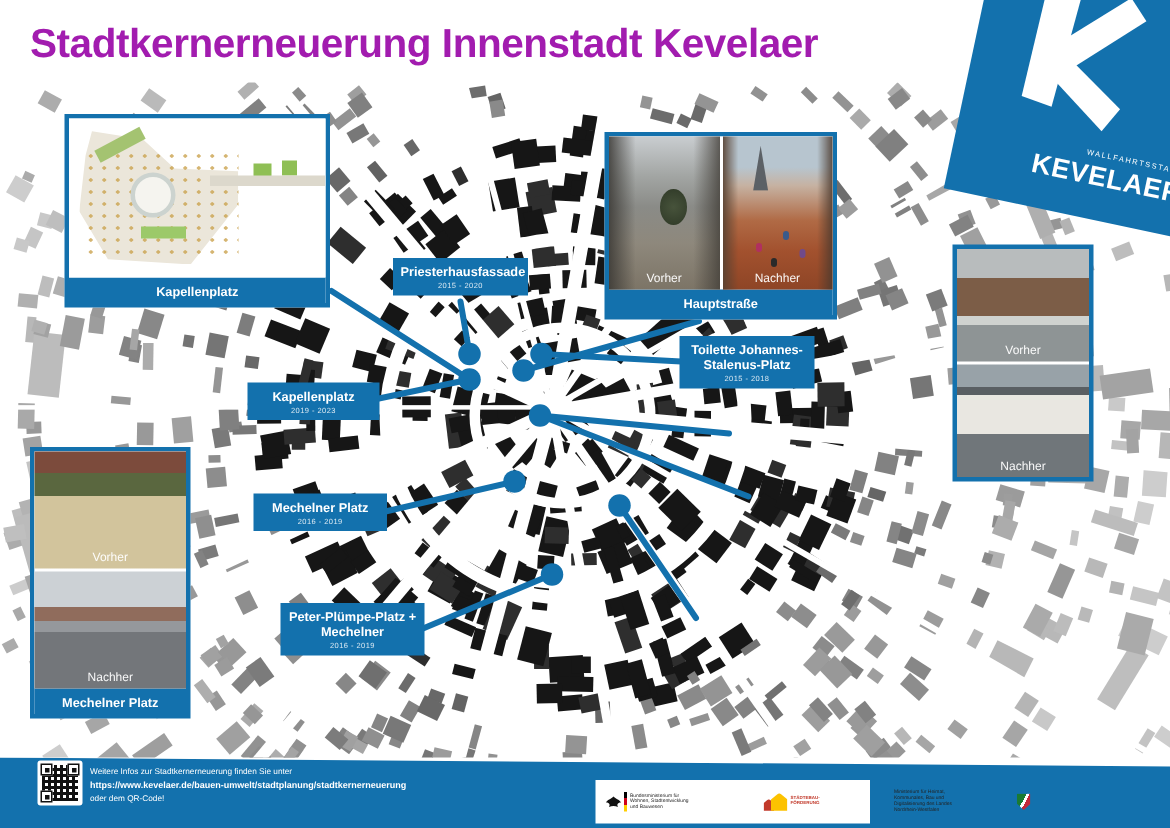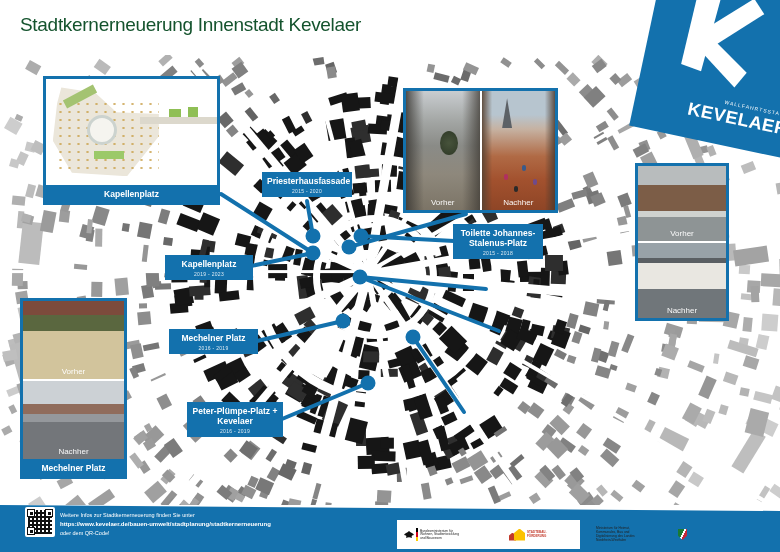--- a/index.html
+++ b/index.html
@@ -3,21 +3,21 @@
 <meta charset="utf-8">
 <style>
   :root{ --blue:#1371ad; }
   html,body{margin:0;padding:0;}
   body{width:780px;height:552px;overflow:hidden;background:#fff;
        font-family:"Liberation Sans",sans-serif;}
   .poster{position:relative;width:780px;height:552px;background:#fff;overflow:hidden;}
 
   
   .page-title{position:absolute;left:20px;top:14px;z-index:6;
-    font-size:19px;font-weight:normal;color:#14532d;letter-spacing:-.3px;}
+    font-size:27px;font-weight:bold;color:#a21caf;letter-spacing:-.3px;}
 
   
   #map-layer{position:absolute;left:0;top:55px;width:780px;height:450px;z-index:1;overflow:hidden;}
   #map-layer .b{position:absolute;}
   #map-layer .street{position:absolute;background:#fff;transform-origin:0 50%;}
   #map-layer .ring{position:absolute;border-radius:50%;border-style:solid;border-color:#fff;background:transparent;}
 
   
   #connectors{position:absolute;left:0;top:0;width:780px;height:552px;z-index:3;pointer-events:none;}
 
@@ -953,21 +953,21 @@
   </div>
   <div class="lbl" id="lbl-kap">
     <div class="nm">Kapellenplatz</div>
     <div class="yr">2019 - 2023</div>
   </div>
   <div class="lbl" id="lbl-mech">
     <div class="nm">Mechelner Platz</div>
     <div class="yr">2016 - 2019</div>
   </div>
   <div class="lbl" id="lbl-pluempe">
-    <div class="nm">Peter-Plümpe-Platz + Kevelaer</div>
+    <div class="nm">Peter-Plümpe-Platz + Mechelner</div>
     <div class="yr">2016 - 2019</div>
   </div>
 
   <div class="inset" id="inset-kap">
     <div class="imgarea plan-kap">
       <div class="k-area"></div>
         <div class="k-dots"></div>
         <div class="k-ring"></div>
       <div class="k-green1"></div>
         <div class="k-green2"></div>
@@ -986,20 +986,21 @@
       </div>
       <div class="photo hs-after">
         <div class="spire"></div>
         <div class="dotp" style="left:30%;top:70%;background:#b03060;"></div>
         <div class="dotp" style="left:55%;top:62%;background:#3a5a8a;"></div>
         <div class="dotp" style="left:70%;top:74%;background:#704a8a;"></div>
         <div class="dotp" style="left:44%;top:80%;background:#2a2a2a;"></div>
         <div class="ph-lbl">Nachher</div>
       </div>
     </div>
+    <div class="cap">Hauptstraße</div>
   </div>
 
   <div class="inset" id="inset-hof">
     <div class="img-col">
       <div class="photo hof-before">
         <div class="ph-lbl">Vorher</div>
       </div>
       <div class="photo hof-after">
         <div class="ph-lbl">Nachher</div>
       </div>

